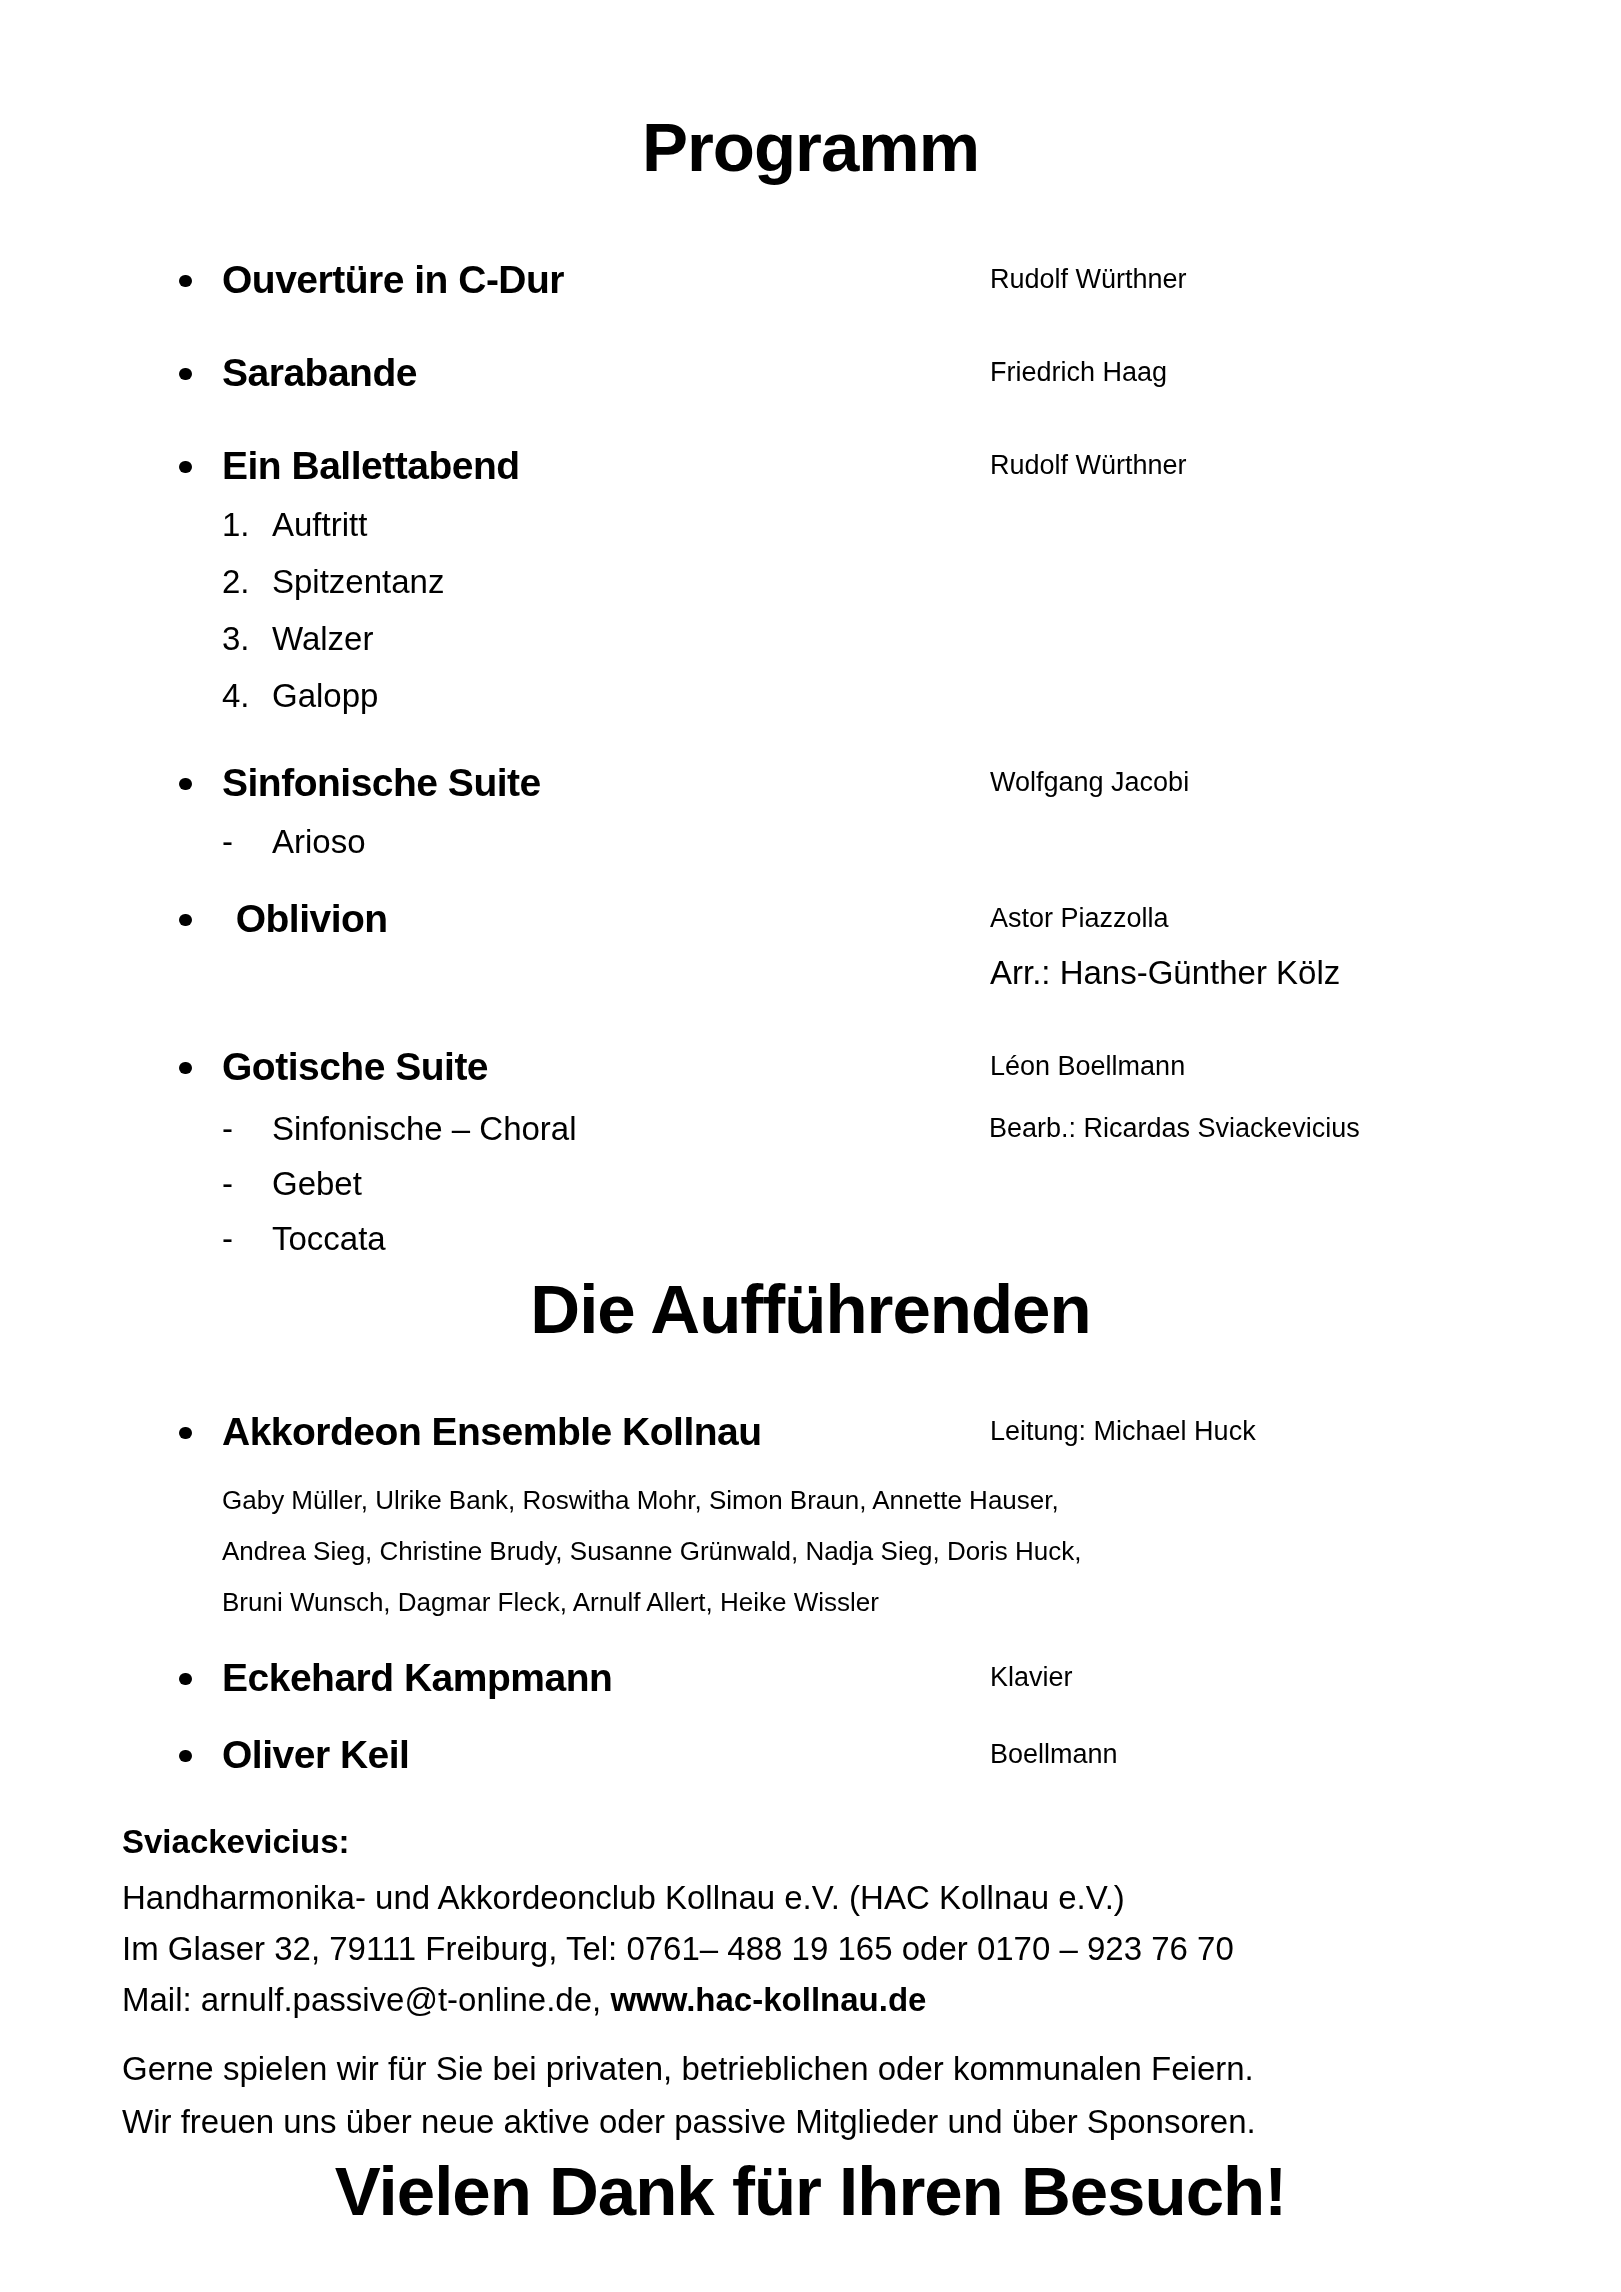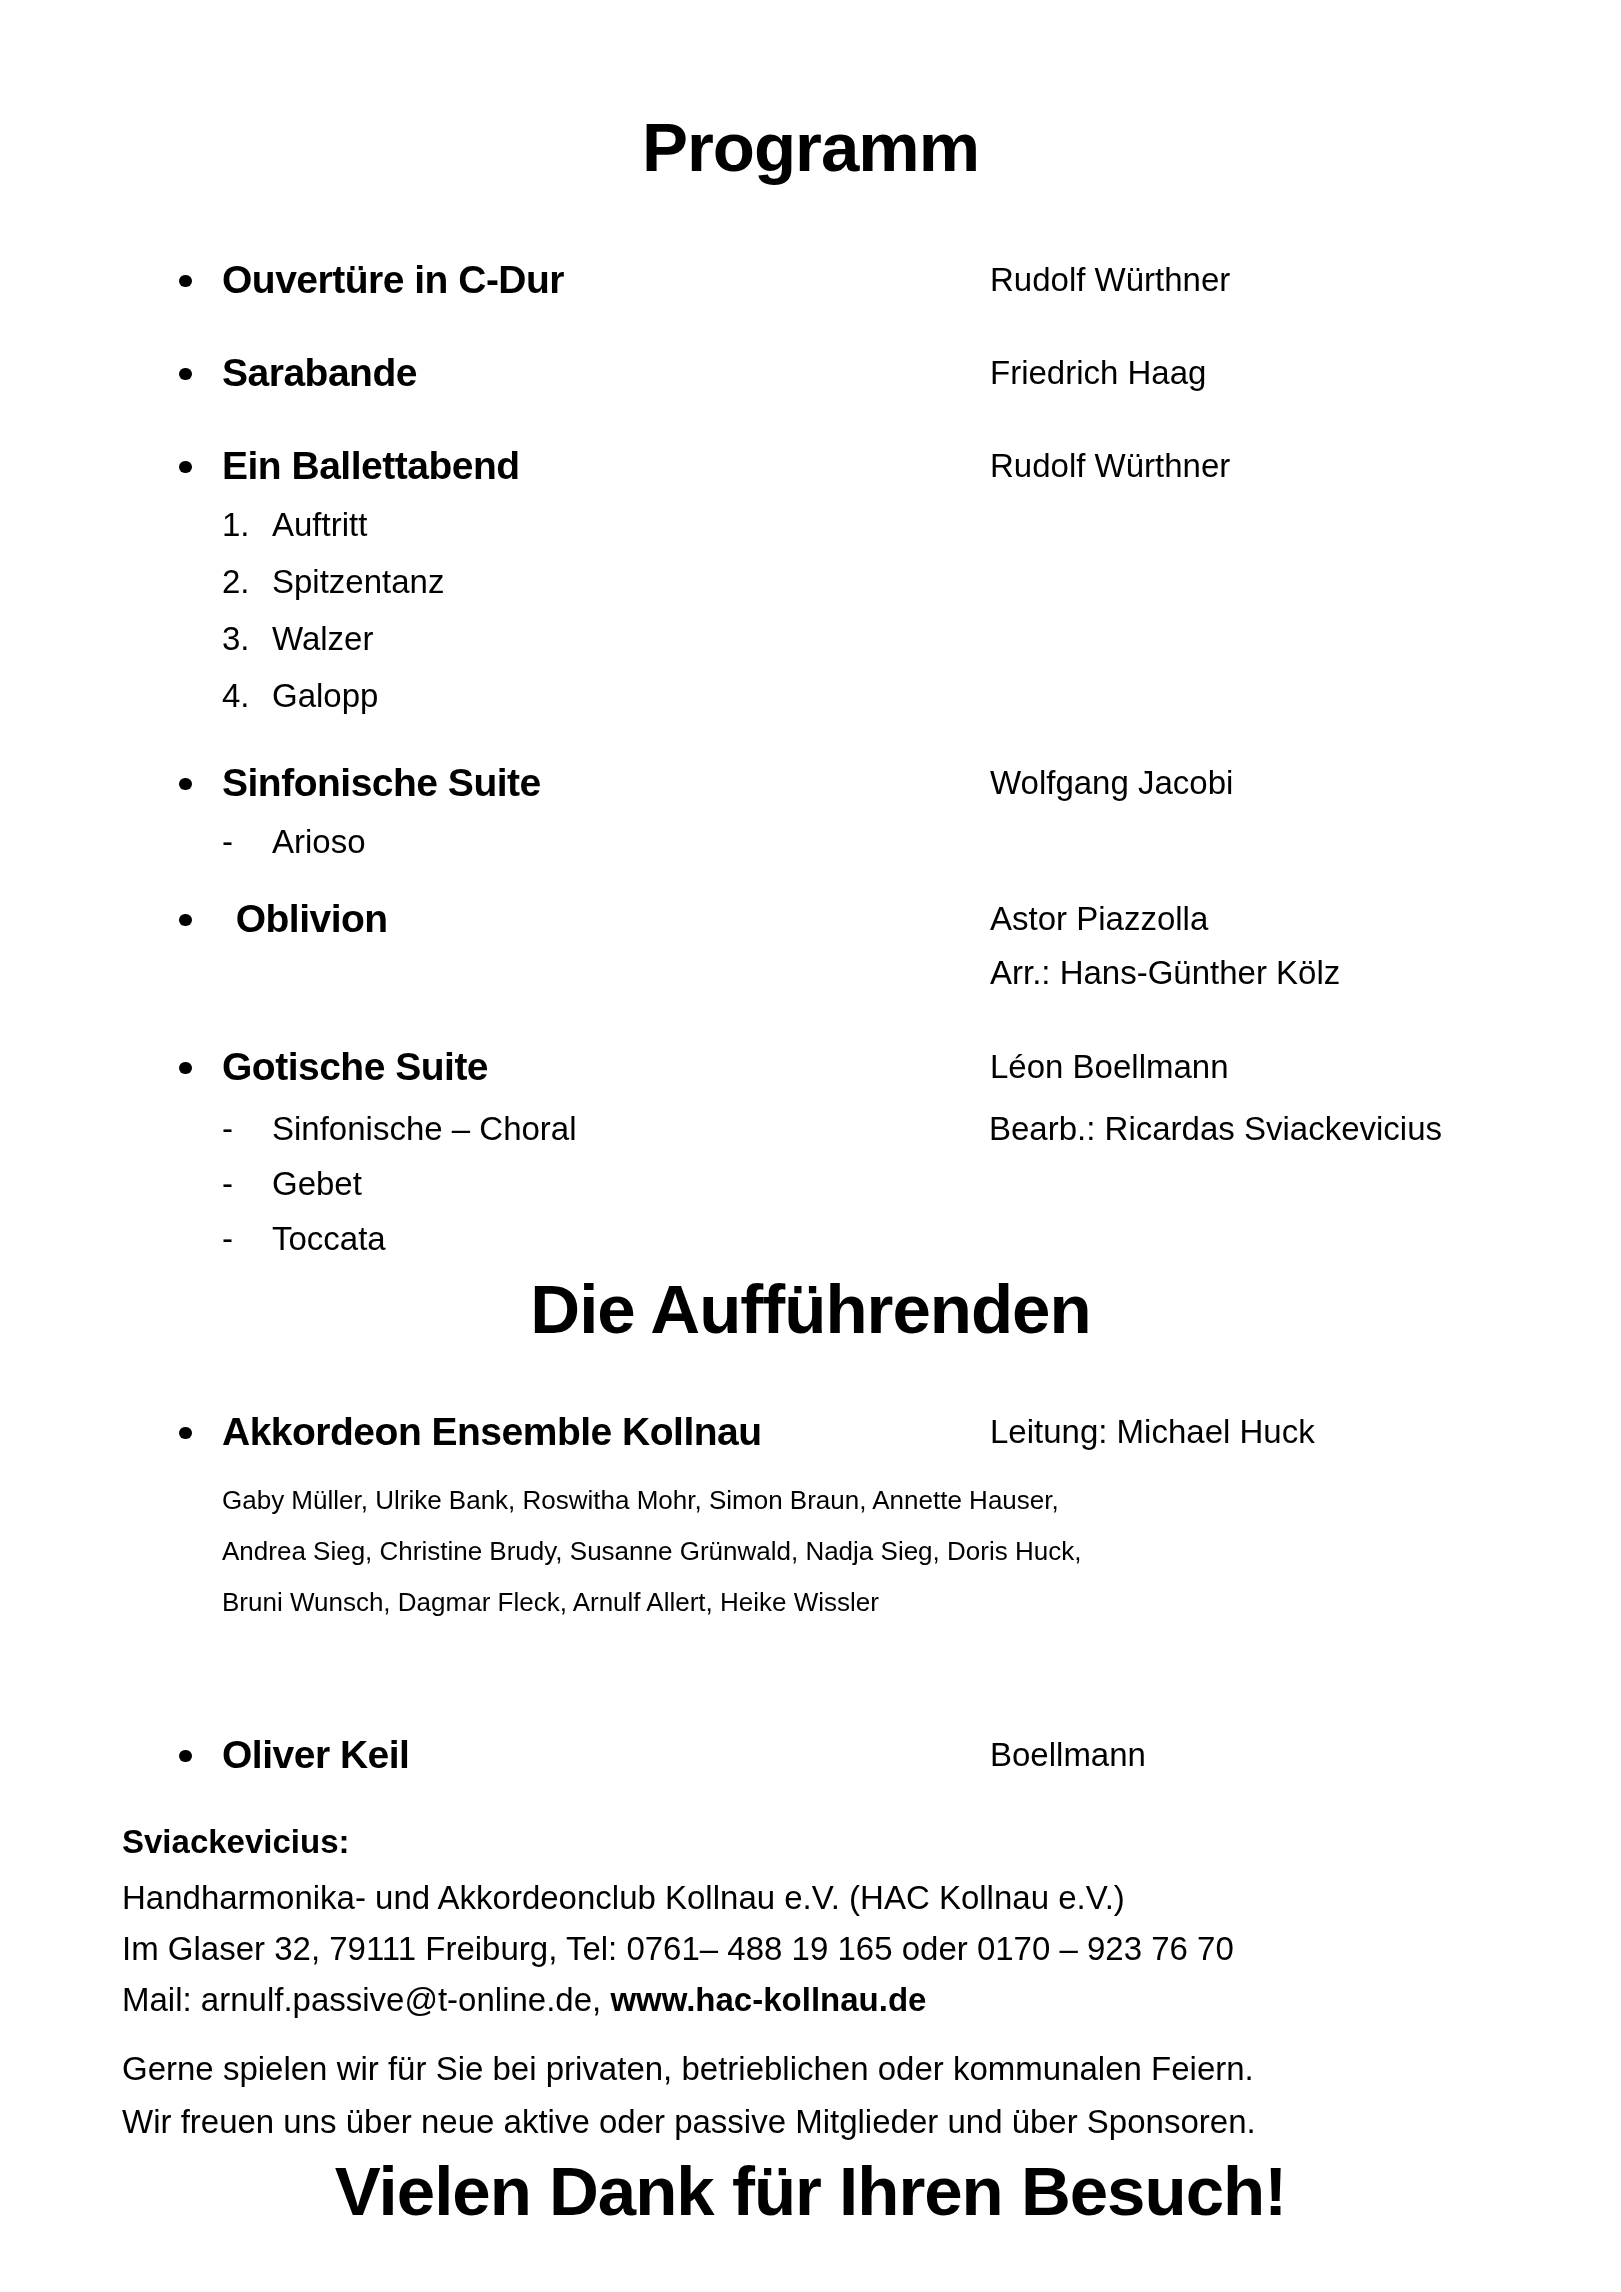--- a/index.html
+++ b/index.html
@@ -28,21 +28,21 @@
     width: 12.7px; height: 12.7px; border-radius: 50%; background: #000;
   }
   .ptitle {
     display: block; margin-left: 222px; width: 767px;
     font-size: 39px; font-weight: 700; white-space: nowrap;
     letter-spacing: -0.5px;
   }
   .ptitle.xpad { padding-left: 13.7px; }
   .rcol {
     position: absolute; left: 990px; top: 0;
-    font-size: 33px; line-height: 53px; font-weight: 400; white-space: nowrap;
+    font-size: 27px; line-height: 53px; font-weight: 400; white-space: nowrap;
   }
   
   .movs { margin-top: 3.9px; }
   .mrow { position: relative; margin-left: 222px; font-size: 33px; line-height: 57px; }
   .movs.tight .mrow { line-height: 55px; }
   .mrow .mlabel { display: inline-block; width: 50px; }
   .mrow .rcol { left: 767px; line-height: inherit; }
   
   .arr-row { margin-left: 990px; margin-top: 2px; font-size: 33px; line-height: 51px; white-space: nowrap; }
   
@@ -149,20 +149,27 @@
       <span class="rcol">Leitung: Michael Huck</span>
     </div>
   </div>
 
   <div class="abs members" style="top:1475px">
     <div>Gaby Müller, Ulrike Bank, Roswitha Mohr, Simon Braun, Annette Hauser,</div>
     <div>Andrea Sieg, Christine Brudy, Susanne Grünwald, Nadja Sieg, Doris Huck,</div>
     <div>Bruni Wunsch, Dagmar Fleck, Arnulf Allert, Heike Wissler</div>
   </div>
 
+  <div class="abs" style="top:1651px">
+    <div class="prow">
+      <span class="dot"></span>
+      <span class="ptitle">Eckehard Kampmann</span>
+      <span class="rcol">Klavier</span>
+    </div>
+  </div>
 
   <div class="abs" style="top:1728px">
     <div class="prow">
       <span class="dot"></span>
       <span class="ptitle">Oliver Keil</span>
       <span class="rcol">Boellmann</span>
     </div>
   </div>
 
   <div class="abs contact-h" style="top:1816px">Sviackevicius:</div>

